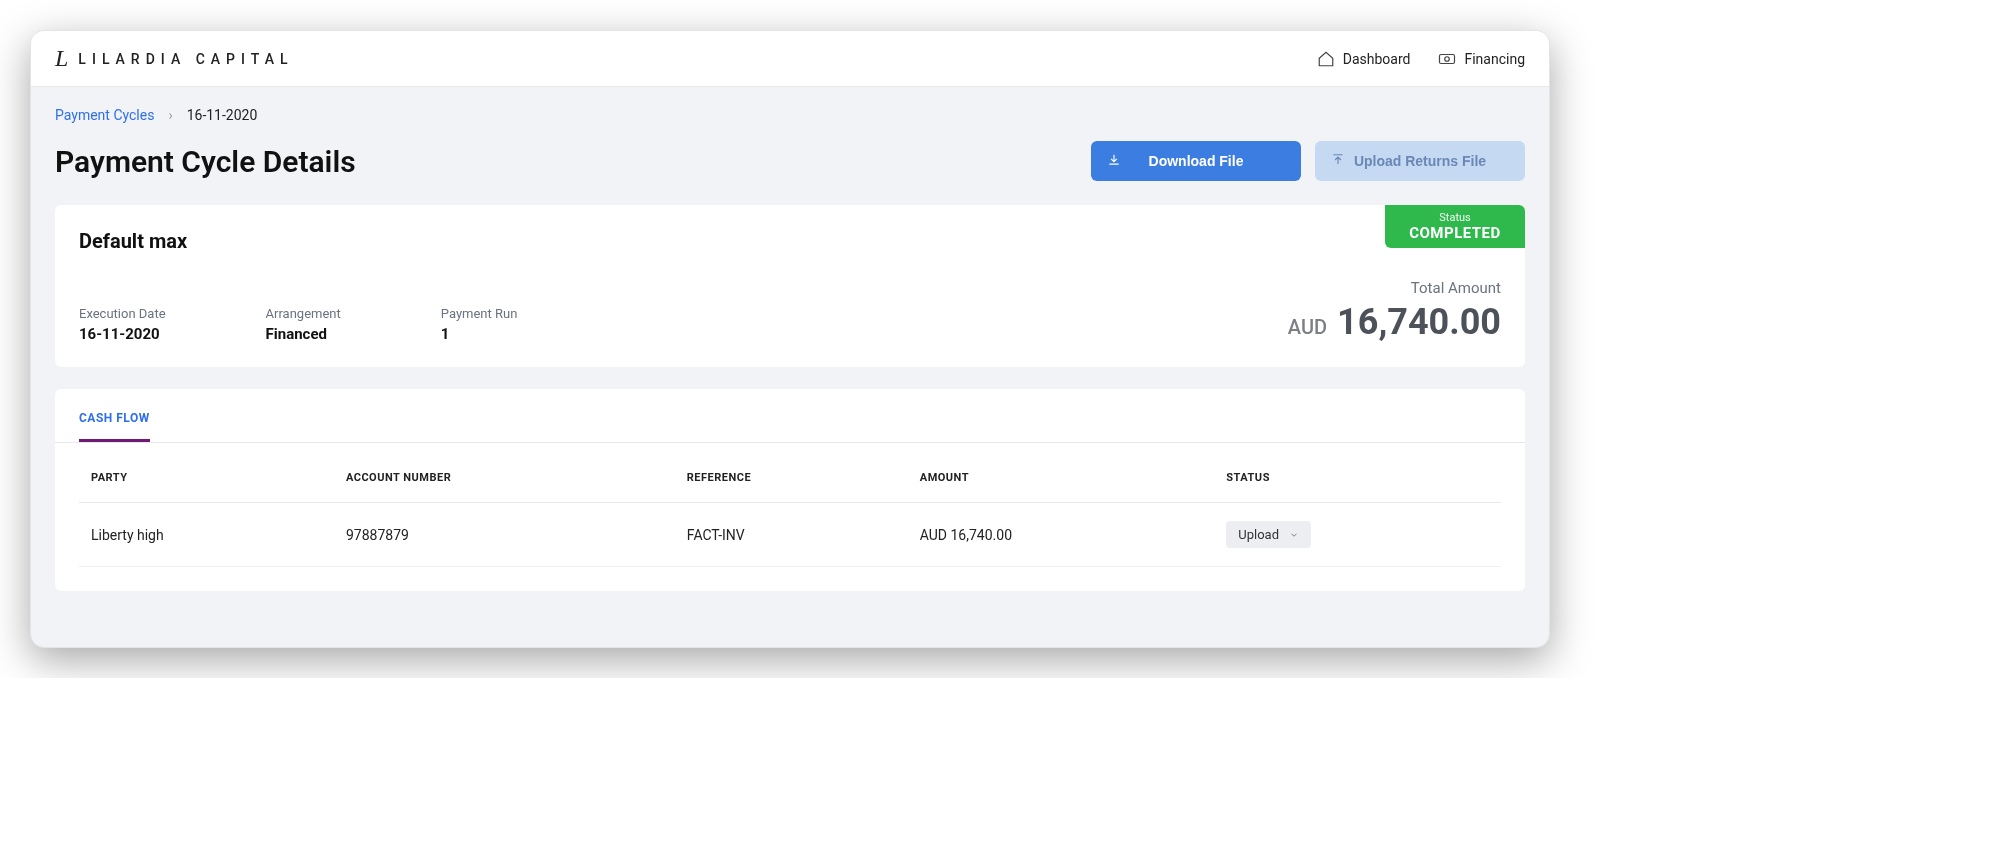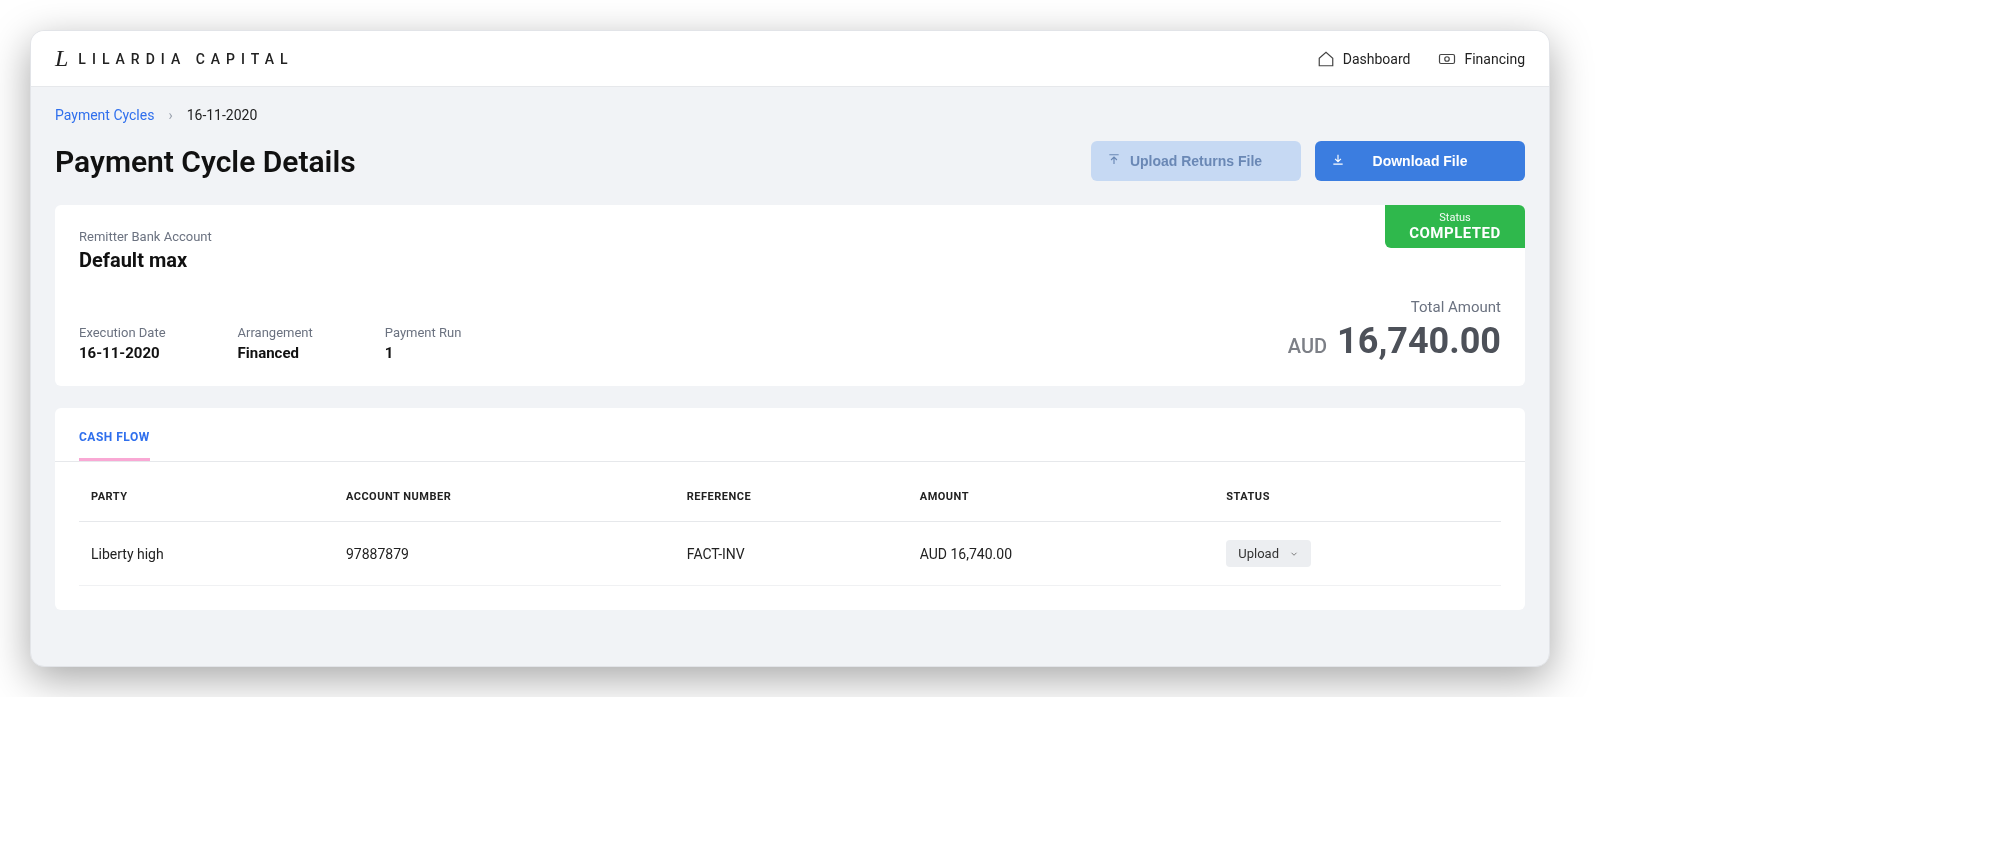--- a/index.html
+++ b/index.html
@@ -134,21 +134,21 @@
   .remitter-acc { font-size: 13px; color: #333; margin-top: 2px; }
 
   .summary-row {
     display: flex;
     justify-content: space-between;
     align-items: flex-end;
     margin-top: 26px;
   }
   .summary-left {
     display: flex;
-    gap: 72px;
+    gap: 100px;
   }
   .summary-field .f-label { font-size: 13px; color: #6b7280; margin-bottom: 4px; }
   .summary-field .f-value { font-size: 15px; font-weight: 700; color: #111; }
   .total-block { text-align: right; }
   .total-label { font-size: 15px; color: #6b7280; margin-bottom: 4px; }
   .total-value { display: flex; align-items: baseline; gap: 10px; justify-content: flex-end; text-align: right; }
   .total-cur { font-size: 20px; color: #7c7f86; font-weight: 500; }
   .total-amt { font-size: 36px; font-weight: 700; color: #4d5159; }
 
   .card-tabs {
@@ -160,21 +160,21 @@
     padding: 18px 24px 0 24px;
     border-bottom: 1px solid #e6e8eb;
   }
   .tab {
     display: inline-block;
     font-size: 12px;
     font-weight: 700;
     letter-spacing: 0.5px;
     color: #2f6fed;
     padding-bottom: 14px;
-    border-bottom: 3px solid #f9a8d4;
+    border-bottom: 3px solid #701a75;
     cursor: pointer;
   }
 
   .table-wrap { padding: 10px 24px 24px 24px; }
   table { width: 100%; border-collapse: collapse; }
   thead th {
     text-align: left;
     font-size: 11px;
     font-weight: 700;
     letter-spacing: 0.5px;
@@ -232,47 +232,46 @@
 
     <div class="breadcrumb">
       <a>Payment Cycles</a>
       <span class="sep">›</span>
       <span class="current">16-11-2020</span>
     </div>
 
     <div class="title-row">
       <h1 class="page-title">Payment Cycle Details</h1>
       <div class="actions">
+        <button class="btn btn-primary">
+          <span class="icon">
+            <svg viewBox="0 0 24 24" fill="none" stroke="#fff" stroke-width="2">
+                <path d="M12 3 V15 M7 10 L12 15 L17 10 M4 19 H20"></path>
+              </svg>
+          </span>
+          <span>Download File</span>
+        </button>
         <button class="btn btn-secondary">
           <span class="icon">
             <svg viewBox="0 0 24 24" fill="none" stroke="#6a88b5" stroke-width="2">
                 <path d="M12 19 V7 M7 12 L12 7 L17 12 M4 3 H20"></path>
               </svg>
           </span>
           <span>Upload Returns File</span>
         </button>
-        <button class="btn btn-primary">
-          <span class="icon">
-            <svg viewBox="0 0 24 24" fill="none" stroke="#fff" stroke-width="2">
-                <path d="M12 3 V15 M7 10 L12 15 L17 10 M4 19 H20"></path>
-              </svg>
-          </span>
-          <span>Download File</span>
-        </button>
       </div>
     </div>
 
     <div class="card">
       <div class="status-badge">
         <div class="lbl">Status</div>
         <div class="val">COMPLETED</div>
       </div>
 
       <div>
-        <div class="remitter-label">Remitter Bank Account</div>
         <div class="remitter-name">Default max</div>
       </div>
 
       <div class="summary-row">
         <div class="summary-left">
           <div class="summary-field">
             <div class="f-label">Execution Date</div>
             <div class="f-value">16-11-2020</div>
           </div>
           <div class="summary-field">

